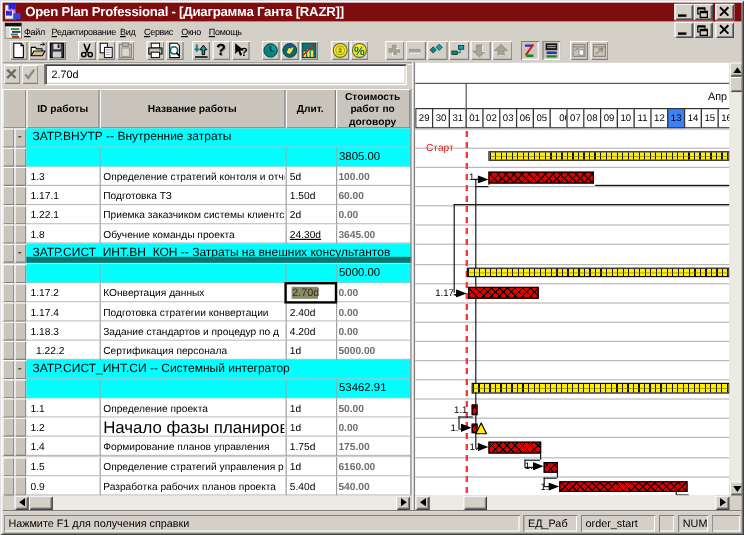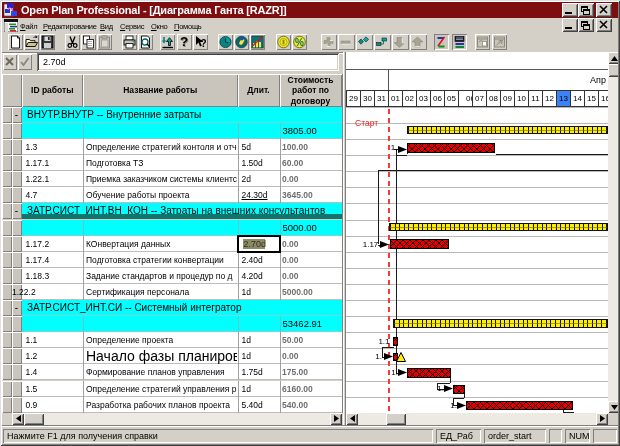--- a/index.html
+++ b/index.html
@@ -262,21 +262,21 @@
 <div class="abs" style="left:2px;top:74px;width:340px;height:32.8px;background:#c9c5bd;"></div>
 <div class="abs raised" style="left:2px;top:74px;width:19.5px;height:32.8px;background:#c9c5bd;color:#000;font-weight:bold;font-size:11px;display:flex;align-items:center;justify-content:center;text-align:center;line-height:10.5px;"></div>
 <div class="abs raised" style="left:21.5px;top:74px;width:61.5px;height:32.8px;background:#c9c5bd;color:#000;font-weight:bold;font-size:8.5px;display:flex;align-items:center;justify-content:center;text-align:center;line-height:10.5px;">ID работы</div>
 <div class="abs raised" style="left:83px;top:74px;width:154.5px;height:32.8px;background:#c9c5bd;color:#000;font-weight:bold;font-size:8.5px;display:flex;align-items:center;justify-content:center;text-align:center;line-height:10.5px;">Название работы</div>
 <div class="abs raised" style="left:237.5px;top:74px;width:42.0px;height:32.8px;background:#c9c5bd;color:#000;font-weight:bold;font-size:8.5px;display:flex;align-items:center;justify-content:center;text-align:center;line-height:10.5px;">Длит.</div>
 <div class="abs raised" style="left:279.5px;top:74px;width:62.0px;height:32.8px;background:#c9c5bd;color:#000;font-weight:bold;font-size:8.5px;display:flex;align-items:center;justify-content:center;text-align:center;line-height:10.5px;">Стоимость<br>работ по<br>договору</div>
 <div class="abs raised" style="left:2px;top:106.8px;width:9.5px;height:16.1px;background:#c9c5bd;"></div>
 <div class="abs raised" style="left:11.5px;top:106.8px;width:10px;height:16.1px;background:#c9c5bd;">
     <div style="font-size:10px;line-height:16.1px;text-align:center;color:#000;">-</div>
   </div>
-<div class="abs" style="left:21.5px;top:106.8px;width:320px;height:16.1px;background:#00ffff;border-bottom:1px solid #7ad4d4;font-size:10px;line-height:16.1px;color:#000;white-space:nowrap;overflow:hidden;"><span style="margin-left:5.5px;">ВНУТР.ВНУТР -- Внутренние затраты</span></div>
+<div class="abs" style="left:21.5px;top:106.8px;width:320px;height:16.1px;background:#00ffff;border-bottom:1px solid #7ad4d4;font-size:10px;line-height:16.1px;color:#000;white-space:nowrap;overflow:hidden;"><span style="margin-left:5.5px;">ЗАТР.ВНУТР -- Внутренние затраты</span></div>
 <div class="abs raised" style="left:2px;top:122.9px;width:9.5px;height:16.1px;background:#c9c5bd;"></div>
 <div class="abs raised" style="left:11.5px;top:122.9px;width:10px;height:16.1px;background:#c9c5bd;"></div>
 <div class="abs" style="left:21.5px;top:122.9px;width:320px;height:16.1px;background:#00ffff;border-bottom:1px solid #7ad4d4;"></div>
 <div class="abs" style="left:83px;top:122.9px;width:1px;height:16.1px;background:#66c4c4;"></div>
 <div class="abs" style="left:237.5px;top:122.9px;width:1px;height:16.1px;background:#66c4c4;"></div>
 <div class="abs" style="left:279.5px;top:122.9px;width:1px;height:16.1px;background:#66c4c4;"></div>
 <div class="abs" style="left:282.5px;top:122.9px;height:16.1px;font-size:9.5px;line-height:16.1px;color:#000;">3805.00</div>
 <div class="abs raised" style="left:2px;top:139.0px;width:9.5px;height:16.1px;background:#c9c5bd;"></div>
 <div class="abs raised" style="left:11.5px;top:139.0px;width:10px;height:16.1px;background:#c9c5bd;"></div>
 <div class="abs" style="left:21.5px;top:139.0px;width:320px;height:16.1px;background:#fff;border-bottom:1px solid #bdbdbd;"></div>
@@ -306,22 +306,22 @@
 <div class="abs" style="left:25.5px;top:171.2px;height:16.1px;font-size:8.5px;line-height:16.1px;color:#000;">1.22.1</div>
 <div class="abs" style="left:86px;top:171.2px;width:150.5px;height:16.1px;font-size:8.5px;line-height:16.1px;color:#000;white-space:nowrap;overflow:hidden;">Приемка заказчиком системы клиентски</div>
 <div class="abs" style="left:241.5px;top:171.2px;height:16.1px;font-size:8.5px;line-height:16.1px;color:#000;">2d</div>
 <div class="abs" style="left:282px;top:171.2px;height:16.1px;font-size:8.5px;line-height:16.1px;font-weight:bold;color:#6e6e6e;">0.00</div>
 <div class="abs raised" style="left:2px;top:187.3px;width:9.5px;height:16.1px;background:#c9c5bd;"></div>
 <div class="abs raised" style="left:11.5px;top:187.3px;width:10px;height:16.1px;background:#c9c5bd;"></div>
 <div class="abs" style="left:21.5px;top:187.3px;width:320px;height:16.1px;background:#fff;border-bottom:1px solid #bdbdbd;"></div>
 <div class="abs" style="left:83px;top:187.3px;width:1px;height:16.1px;background:#a0a0a0;"></div>
 <div class="abs" style="left:237.5px;top:187.3px;width:1px;height:16.1px;background:#a0a0a0;"></div>
 <div class="abs" style="left:279.5px;top:187.3px;width:1px;height:16.1px;background:#a0a0a0;"></div>
-<div class="abs" style="left:25.5px;top:187.3px;height:16.1px;font-size:8.5px;line-height:16.1px;color:#000;">4.7</div>
-<div class="abs" style="left:86px;top:187.3px;width:150.5px;height:16.1px;font-size:8.5px;line-height:16.1px;color:#000;white-space:nowrap;overflow:hidden;">Обучение работы проекта</div>
+<div class="abs" style="left:25.5px;top:187.3px;height:16.1px;font-size:8.5px;line-height:16.1px;color:#000;">1.8</div>
+<div class="abs" style="left:86px;top:187.3px;width:150.5px;height:16.1px;font-size:8.5px;line-height:16.1px;color:#000;white-space:nowrap;overflow:hidden;">Обучение команды проекта</div>
 <div class="abs" style="left:241.5px;top:187.3px;height:16.1px;font-size:8.5px;line-height:16.1px;color:#000;text-decoration:underline;">24.30d</div>
 <div class="abs" style="left:282px;top:187.3px;height:16.1px;font-size:8.5px;line-height:16.1px;font-weight:bold;color:#6e6e6e;">3645.00</div>
 <div class="abs raised" style="left:2px;top:203.4px;width:9.5px;height:16.1px;background:#c9c5bd;"></div>
 <div class="abs raised" style="left:11.5px;top:203.4px;width:10px;height:16.1px;background:#c9c5bd;">
     <div style="font-size:10px;line-height:16.1px;text-align:center;color:#000;">-</div>
   </div>
 <div class="abs" style="left:21.5px;top:203.4px;width:324px;height:16.1px;background:#00ffff;border-bottom:5px solid #0f766e;font-size:10px;line-height:16.1px;color:#000;white-space:nowrap;overflow:hidden;"><span style="margin-left:5.5px;">ЗАТР.СИСТ_ИНТ.ВН_КОН -- Затраты на внешних консультантов</span></div>
 <div class="abs raised" style="left:2px;top:219.5px;width:9.5px;height:16.1px;background:#c9c5bd;"></div>
 <div class="abs raised" style="left:11.5px;top:219.5px;width:10px;height:16.1px;background:#c9c5bd;"></div>
 <div class="abs" style="left:21.5px;top:219.5px;width:320px;height:16.1px;background:#00ffff;border-bottom:1px solid #7ad4d4;"></div>
@@ -357,21 +357,21 @@
 <div class="abs" style="left:25.5px;top:267.8px;height:16.1px;font-size:8.5px;line-height:16.1px;color:#000;">1.18.3</div>
 <div class="abs" style="left:86px;top:267.8px;width:150.5px;height:16.1px;font-size:8.5px;line-height:16.1px;color:#000;white-space:nowrap;overflow:hidden;">Задание стандартов  и процедур по д</div>
 <div class="abs" style="left:241.5px;top:267.8px;height:16.1px;font-size:8.5px;line-height:16.1px;color:#000;">4.20d</div>
 <div class="abs" style="left:282px;top:267.8px;height:16.1px;font-size:8.5px;line-height:16.1px;font-weight:bold;color:#6e6e6e;">0.00</div>
 <div class="abs raised" style="left:2px;top:283.90000000000003px;width:9.5px;height:16.1px;background:#c9c5bd;"></div>
 <div class="abs raised" style="left:11.5px;top:283.90000000000003px;width:10px;height:16.1px;background:#c9c5bd;"></div>
 <div class="abs" style="left:21.5px;top:283.90000000000003px;width:320px;height:16.1px;background:#fff;border-bottom:1px solid #bdbdbd;"></div>
 <div class="abs" style="left:83px;top:283.90000000000003px;width:1px;height:16.1px;background:#a0a0a0;"></div>
 <div class="abs" style="left:237.5px;top:283.90000000000003px;width:1px;height:16.1px;background:#a0a0a0;"></div>
 <div class="abs" style="left:279.5px;top:283.90000000000003px;width:1px;height:16.1px;background:#a0a0a0;"></div>
-<div class="abs" style="left:12px;top:283.90000000000003px;height:16.1px;font-size:8.5px;line-height:16.1px;color:#000;">1.22.2</div>
+<div class="abs" style="left:30px;top:283.90000000000003px;height:16.1px;font-size:8.5px;line-height:16.1px;color:#000;">1.22.2</div>
 <div class="abs" style="left:86px;top:283.90000000000003px;width:150.5px;height:16.1px;font-size:8.5px;line-height:16.1px;color:#000;white-space:nowrap;overflow:hidden;">Сертификация персонала</div>
 <div class="abs" style="left:241.5px;top:283.90000000000003px;height:16.1px;font-size:8.5px;line-height:16.1px;color:#000;">1d</div>
 <div class="abs" style="left:282px;top:283.90000000000003px;height:16.1px;font-size:8.5px;line-height:16.1px;font-weight:bold;color:#6e6e6e;">5000.00</div>
 <div class="abs raised" style="left:2px;top:300.0px;width:9.5px;height:16.1px;background:#c9c5bd;"></div>
 <div class="abs raised" style="left:11.5px;top:300.0px;width:10px;height:16.1px;background:#c9c5bd;">
     <div style="font-size:10px;line-height:16.1px;text-align:center;color:#000;">-</div>
   </div>
 <div class="abs" style="left:21.5px;top:300.0px;width:320px;height:16.1px;background:#00ffff;border-bottom:1px solid #7ad4d4;font-size:10px;line-height:16.1px;color:#000;white-space:nowrap;overflow:hidden;"><span style="margin-left:5.5px;">ЗАТР.СИСТ_ИНТ.СИ -- Системный интегратор</span></div>
 <div class="abs raised" style="left:2px;top:316.1px;width:9.5px;height:16.1px;background:#c9c5bd;"></div>
 <div class="abs raised" style="left:11.5px;top:316.1px;width:10px;height:16.1px;background:#c9c5bd;"></div>

